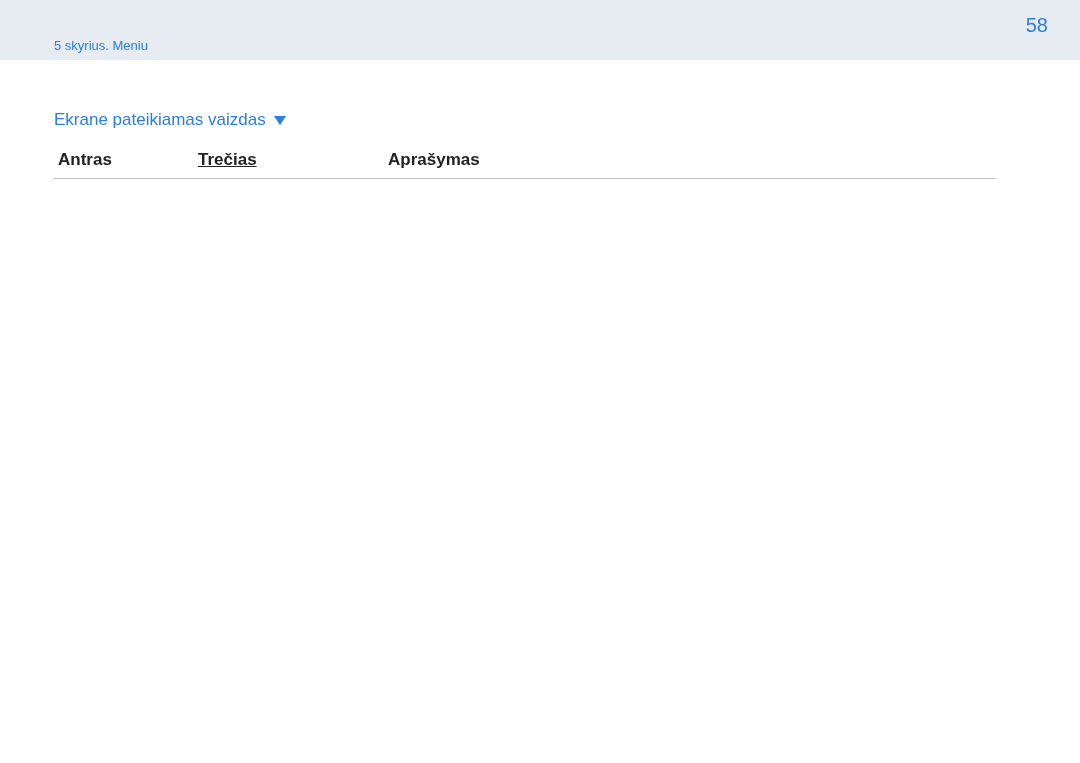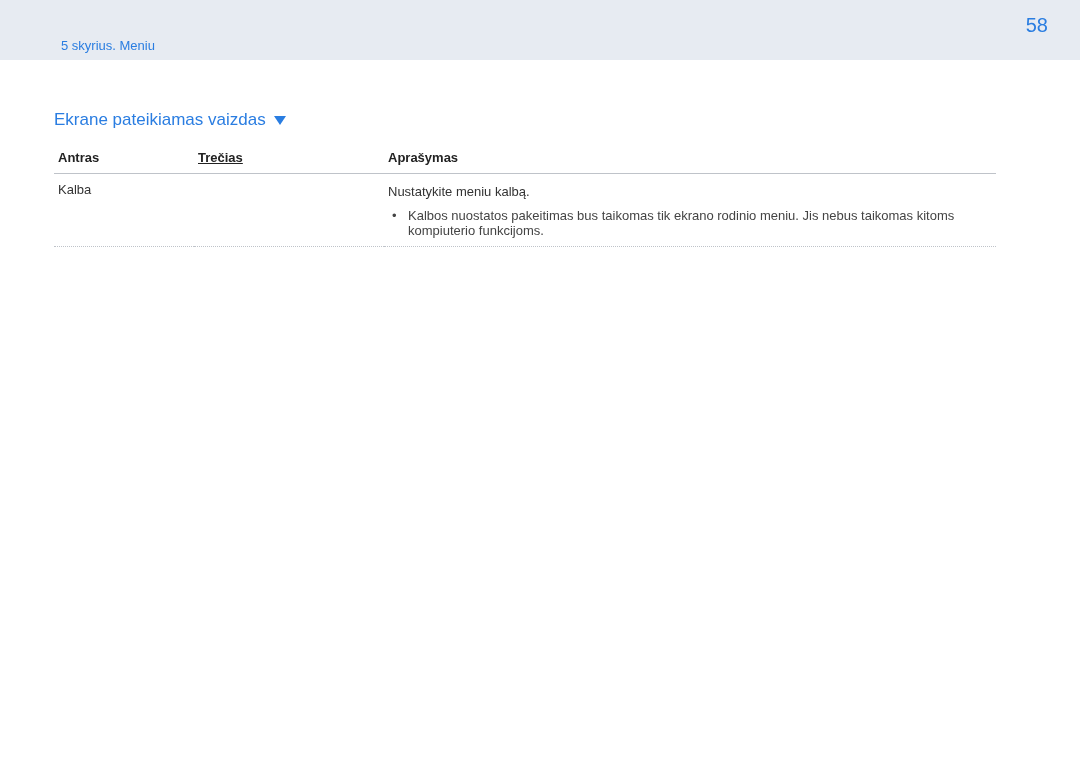--- a/index.html
+++ b/index.html
@@ -9,21 +9,20 @@
     height: 60px;
     background: #e7ebf2;
     position: relative;
   }
   .header-breadcrumb {
     position: absolute;
     left: 54px;
     top: 38px;
     font-size: 13px;
     color: #2a7de1;
-    margin-left: 7px;
   }
   .page-number {
     position: absolute;
     right: 32px;
     top: 14px;
     font-size: 20px;
     color: #2a7de1;
     font-weight: 400;
   }
   .content {
@@ -41,21 +40,21 @@
     display: inline-block;
     width: 0; height: 0;
     border-left: 6px solid transparent;
     border-right: 6px solid transparent;
     border-top: 9px solid #2a7de1;
     margin-left: 2px;
   }
   table.menu-table {
     width: 100%;
     border-collapse: collapse;
-    font-size: 13px;
+    font-size: 17px;
   }
   table.menu-table thead th {
     text-align: left;
     font-weight: 700;
     color: #222;
     padding: 6px 4px 8px 4px;
     border-bottom: 1px solid #bfc3c9;
   }
   table.menu-table tbody td {
     vertical-align: top;
@@ -101,26 +100,16 @@
 
   <table class="menu-table">
     <thead>
       <tr>
         <th class="col-antras">Antras</th>
         <th class="col-trecias">Trečias</th>
         <th>Aprašymas</th>
       </tr>
     </thead>
     <tbody>
-      <tr>
-        <td class="link-blue">Kalba</td>
-        <td></td>
-        <td>
-          <div class="desc-line">Nustatykite meniu kalbą.</div>
-          <ul class="bullet">
-            <li>Kalbos nuostatos pakeitimas bus taikomas tik ekrano rodinio meniu. Jis nebus taikomas kitoms kompiuterio funkcijoms.</li>
-          </ul>
-        </td>
-      </tr>
     </tbody>
   </table>
 
 </div>
 
 </body></html>

